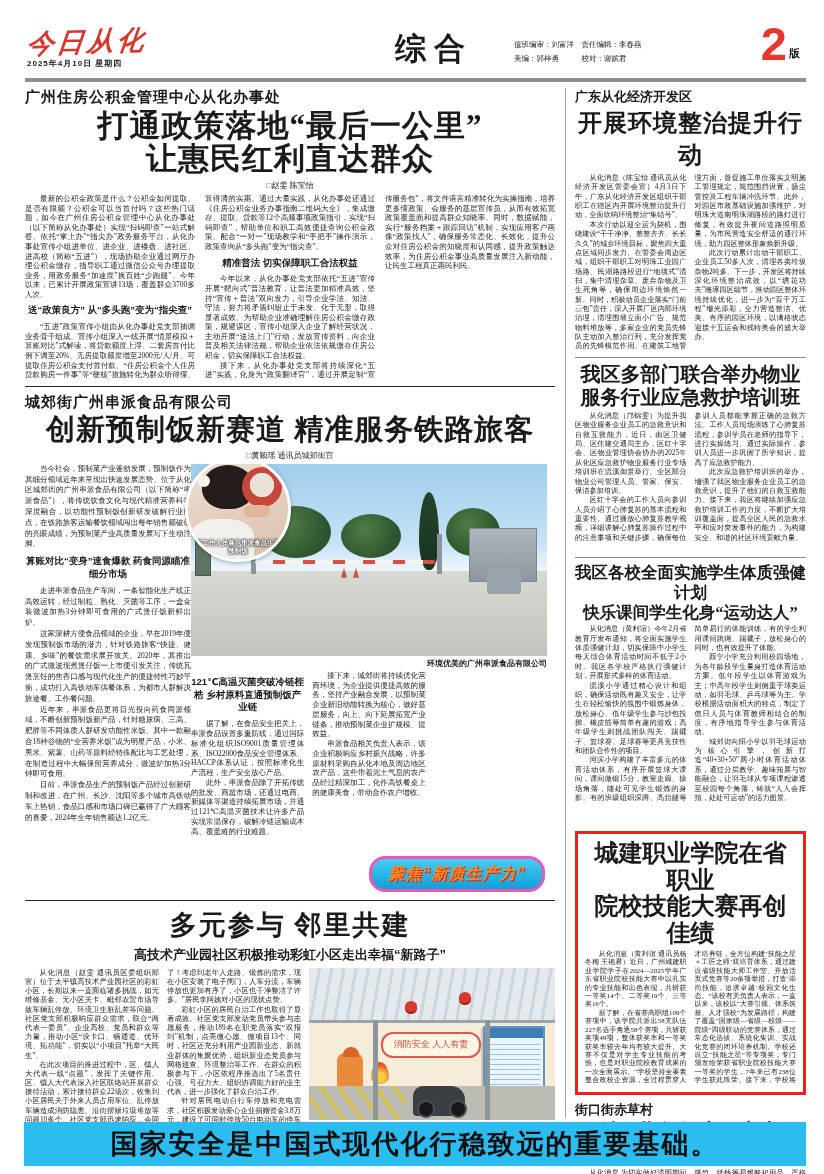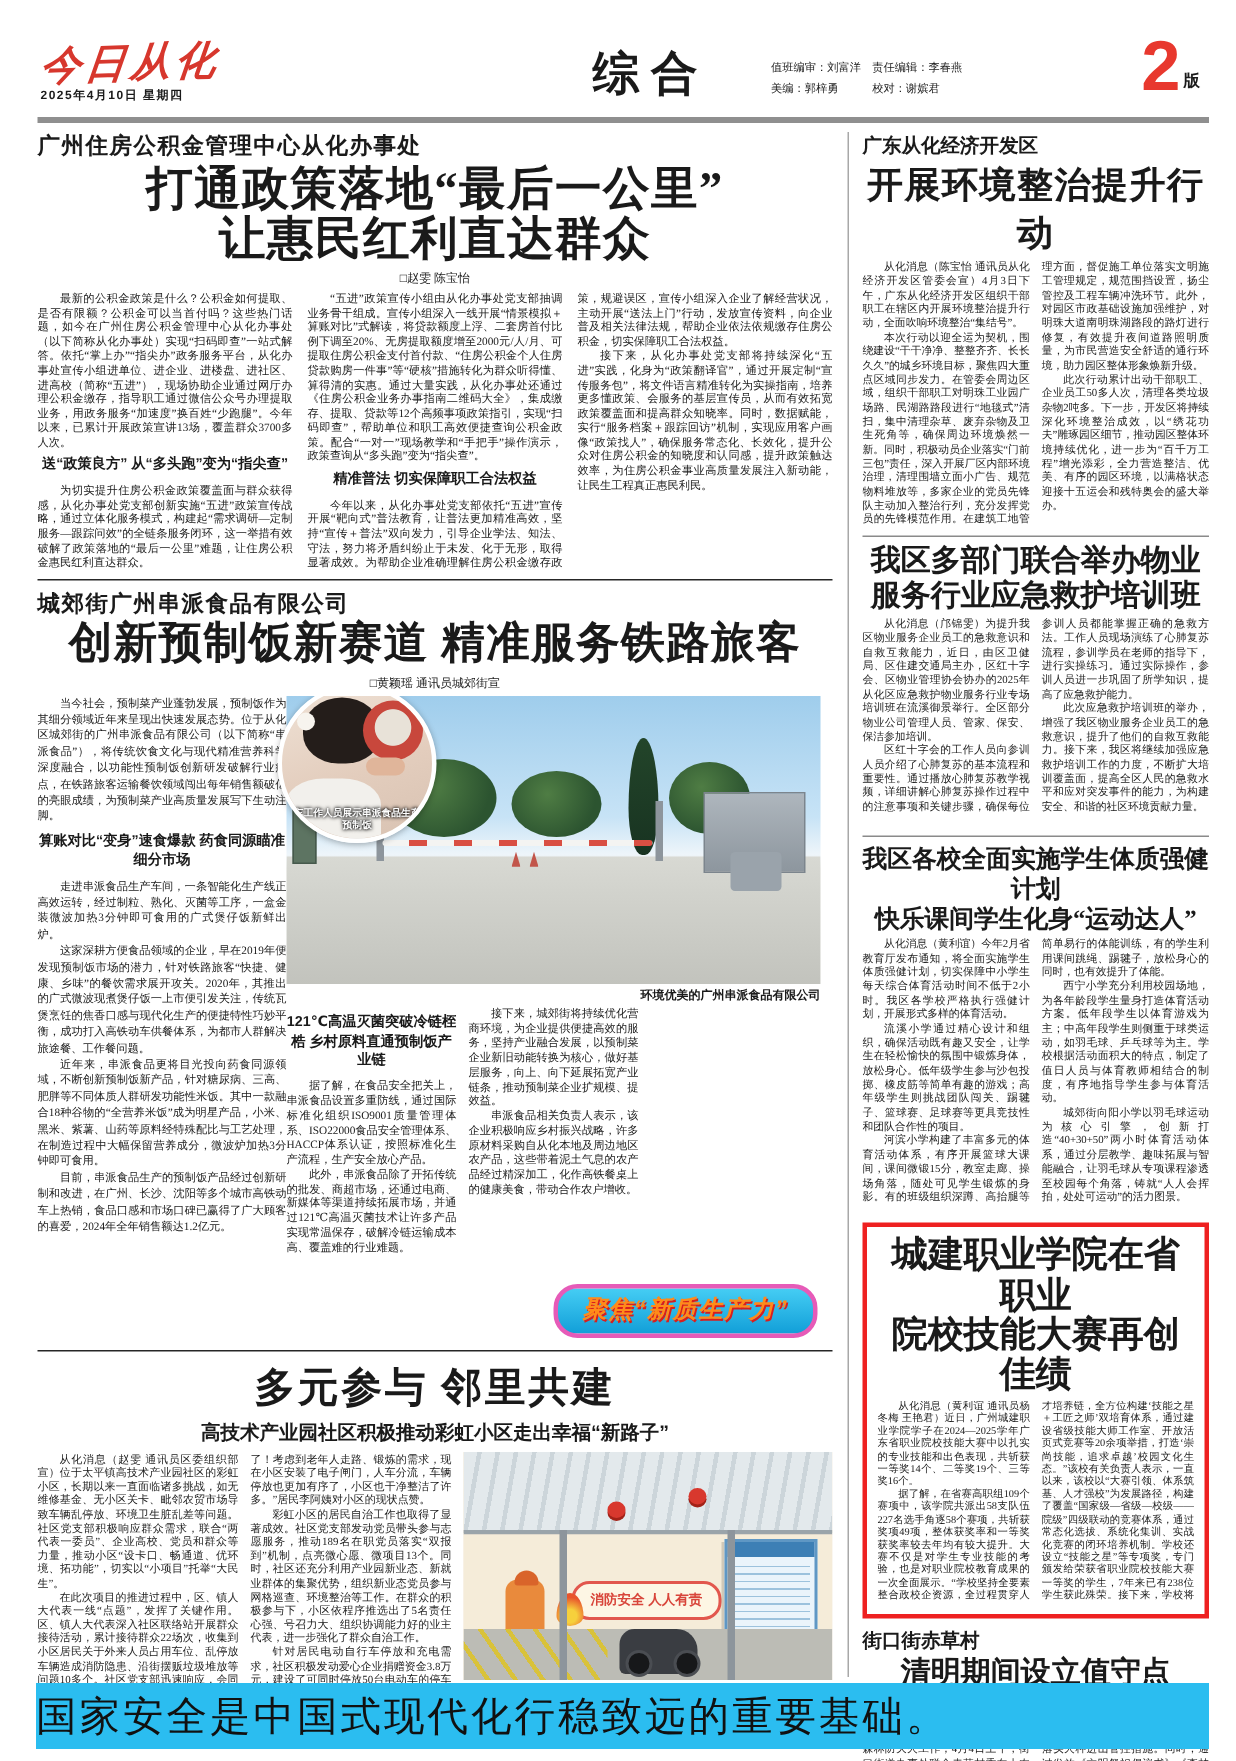--- a/index.html
+++ b/index.html
@@ -66,27 +66,27 @@
                font-size:14px;line-height:24px;text-align:center;}
 
   
   .r-kicker{font-size:13px;font-weight:bold;font-family:"Liberation Sans","DejaVu Sans",sans-serif;}
   .headline-r1{margin:1px 0 3px;text-align:center;font-size:24px;font-weight:900;letter-spacing:1px;}
   .headline-r2{margin:1px 0 3px;text-align:center;font-size:20px;font-weight:900;line-height:1.15;}
   .headline-r3{margin:1px 0 3px;text-align:center;font-size:16.5px;font-weight:900;line-height:1.2;}
   .headline-r5{margin:1px 0 3px;text-align:center;font-size:20px;font-weight:900;line-height:1.15;}
   .r-body{columns:2;column-gap:8px;column-fill:auto;overflow:hidden;font-size:7.2px;line-height:1.3;}
   .rb1{height:178px;}.rb2{height:140px;}.rb3{height:186px;}.rb5{height:88px;}
-  .red-box{border:3px solid #ee2020;padding:5px 7px 6px;margin:4px 0 6px;}
+  .red-box{border:3px solid #ee2020;padding:5px 7px 6px;margin:20px 0 6px;}
   .headline-r4{margin:1px 0 4px;text-align:center;font-size:24px;font-weight:900;line-height:1.1;}
   .rb4{height:136px;font-size:6.9px;line-height:1.22;}
 
   
   .banner{position:absolute;left:24px;right:18px;bottom:8px;height:44px;background:#2bbdf0;
-          font-size:27px;font-weight:400;line-height:44px;letter-spacing:2px;color:#111;}
+          text-align:center;font-size:27px;font-weight:700;line-height:44px;letter-spacing:2px;color:#111;}
 
   
   .photo1{position:relative;width:356px;height:192px;overflow:visible;}
   .p1-frame{position:absolute;inset:0;overflow:hidden;background:linear-gradient(180deg,#9fcdec 0%,#c7e3f6 42%,#eef5fa 55%,#e3e4df 60%);}
   .p1-road{position:absolute;left:0;right:0;bottom:0;height:44%;background:linear-gradient(180deg,#d8d9d3,#c2c3bd);}
   .p1-tree{position:absolute;border-radius:50%;background:radial-gradient(circle at 40% 35%,#4f7d44,#2c5430 70%);}
   .p1-cypress{position:absolute;width:20px;height:78px;border-radius:50% 50% 45% 45%/60% 60% 40% 40%;
               background:linear-gradient(180deg,#23452a,#183321);}
   .p1-arm{position:absolute;left:64px;top:96px;width:180px;height:4px;background:repeating-linear-gradient(90deg,#f4f4f2 0 18px,#d94f43 18px 30px);border-radius:2px;}
   .p1-post{position:absolute;background:#8d959c;}
@@ -106,22 +106,22 @@
            font-family:"Liberation Sans","DejaVu Sans",sans-serif;font-weight:bold;text-shadow:0 0 2px #000,0 0 3px #000;}
 
   
   .photo2{position:relative;width:246px;height:152px;overflow:hidden;background:#f2e7d2;}
   .p2-roof{position:absolute;left:0;right:0;top:0;height:34%;
            background:repeating-linear-gradient(100deg,#e3e9ec 0 9px,#ccd5da 9px 12px);border-bottom:2px solid #aab4ba;}
   .p2-beam{position:absolute;left:0;right:0;top:34%;height:3px;background:#9aa4aa;}
   .p2-lantern{position:absolute;width:12px;height:11px;border-radius:50%;background:#d8382e;box-shadow:0 2px 0 #a32218;}
   .p2-wall{position:absolute;left:0;right:0;top:36%;height:42%;background:#f5ecd9;}
   .p2-bubble{position:absolute;left:72px;top:42%;width:96px;height:22px;border:2px solid #e2574d;border-radius:12px;
-             background:#fdf6e4;color:#d8453a;font-weight:700;font-size:9px;line-height:20px;text-align:center;
-             font-family:"Liberation Sans","DejaVu Sans",sans-serif;margin-top:22px;}
+             background:#fdf6e4;color:#d8453a;font-weight:400;font-size:9px;line-height:20px;text-align:center;
+             font-family:"Liberation Sans","DejaVu Sans",sans-serif;}
   .p2-fighter{position:absolute;left:28px;top:56%;width:26px;height:44px;border-radius:8px 8px 4px 4px;background:#e98a3c;}
   .p2-helmet{position:absolute;left:34px;top:52%;width:16px;height:10px;border-radius:8px 8px 2px 2px;background:#d9642a;}
   .p2-flame{position:absolute;left:62px;top:62%;width:18px;height:22px;border-radius:50% 50% 50% 50%/70% 70% 30% 30%;
             background:radial-gradient(circle at 50% 70%,#f6d03c 25%,#e8542c 70%);}
   .p2-board{position:absolute;right:10px;top:38%;width:58px;height:74px;background:#eaf4fb;border:2px solid #5f97c4;
             box-shadow:-2px 2px 0 rgba(0,0,0,.15);}
   .p2-board-head{height:10px;background:#3d7fb5;}
   .p2-board-lines{height:60px;background:repeating-linear-gradient(180deg,transparent 0 4px,#9cc2dd 4px 5px);margin:2px 3px;}
   .p2-moto{position:absolute;left:104px;bottom:4px;width:52px;height:30px;border-radius:10px 14px 4px 4px;background:#3a3d42;}
   .p2-wheel{position:absolute;bottom:2px;width:14px;height:14px;border-radius:50%;background:#17181a;border:2px solid #4a4d52;}
@@ -157,21 +157,20 @@
       <section>
         <div class="kicker">广州住房公积金管理中心从化办事处</div>
         <h1 class="headline-xl">
           <span>打通政策落地“最后一公里”</span><br>
           <span>让惠民红利直达群众</span>
         </h1>
         <div class="byline">□赵雯 陈宝怡</div>
         <div class="body3">
             <div class="para">最新的公积金政策是什么？公积金如何提取、是否有限额？公积金可以当首付吗？这些热门话题，如今在广州住房公积金管理中心从化办事处（以下简称从化办事处）实现“扫码即查”一站式解答。依托“掌上办”“指尖办”政务服务平台，从化办事处宣传小组进单位、进企业、进楼盘、进社区、进高校（简称“五进”），现场协助企业通过网厅办理公积金缴存，指导职工通过微信公众号办理提取业务，用政务服务“加速度”换百姓“少跑腿”。今年以来，已累计开展政策宣讲13场，覆盖群众3700多人次。</div>
             <div class="subhead">送“政策良方” 从“多头跑”变为“指尖查”</div>
-            <div class="para">为切实提升住房公积金政策覆盖面与群众获得感，从化办事处党支部创新实施“五进”政策宣传战略，通过立体化服务模式，构建起“需求调研—定制服务—跟踪问效”的全链条服务闭环，这一举措有效破解了政策落地的“最后一公里”难题，让住房公积金惠民红利直达群众。</div>
             <div class="para">“五进”政策宣传小组由从化办事处党支部抽调业务骨干组成。宣传小组深入一线开展“情景模拟＋算账对比”式解读，将贷款额度上浮、二套房首付比例下调至20%、无房提取额度增至2000元/人/月、可提取住房公积金支付首付款、“住房公积金个人住房贷款购房一件事”等“硬核”措施转化为群众听得懂、算得清的实惠。通过大量实践，从化办事处还通过《住房公积金业务办事指南二维码大全》，集成缴存、提取、贷款等12个高频事项政策指引，实现“扫码即查”，帮助单位和职工高效便捷查询公积金政策。配合“一对一”现场教学和“手把手”操作演示，政策查询从“多头跑”变为“指尖查”。</div>
             <div class="subhead">精准普法 切实保障职工合法权益</div>
             <div class="para">今年以来，从化办事处党支部依托“五进”宣传开展“靶向式”普法教育，让普法更加精准高效，坚持“宣传＋普法”双向发力，引导企业学法、知法、守法，努力将矛盾纠纷止于未发、化于无形，取得显著成效。为帮助企业准确理解住房公积金缴存政策，规避误区，宣传小组深入企业了解经营状况，主动开展“送法上门”行动，发放宣传资料，向企业普及相关法律法规，帮助企业依法依规缴存住房公积金，切实保障职工合法权益。</div>
             <div class="para">接下来，从化办事处党支部将持续深化“五进”实践，化身为“政策翻译官”，通过开展定制“宣传服务包”，将文件语言精准转化为实操指南，培养更多懂政策、会服务的基层宣传员，从而有效拓宽政策覆盖面和提高群众知晓率。同时，数据赋能，实行“服务档案＋跟踪回访”机制，实现应用客户画像“政策找人”，确保服务常态化、长效化，提升公众对住房公积金的知晓度和认同感，提升政策触达效率，为住房公积金事业高质量发展注入新动能，让民生工程真正惠民利民。</div>
           </div>
       </section>
 
       <hr class="l-sep">
 
       <section>

